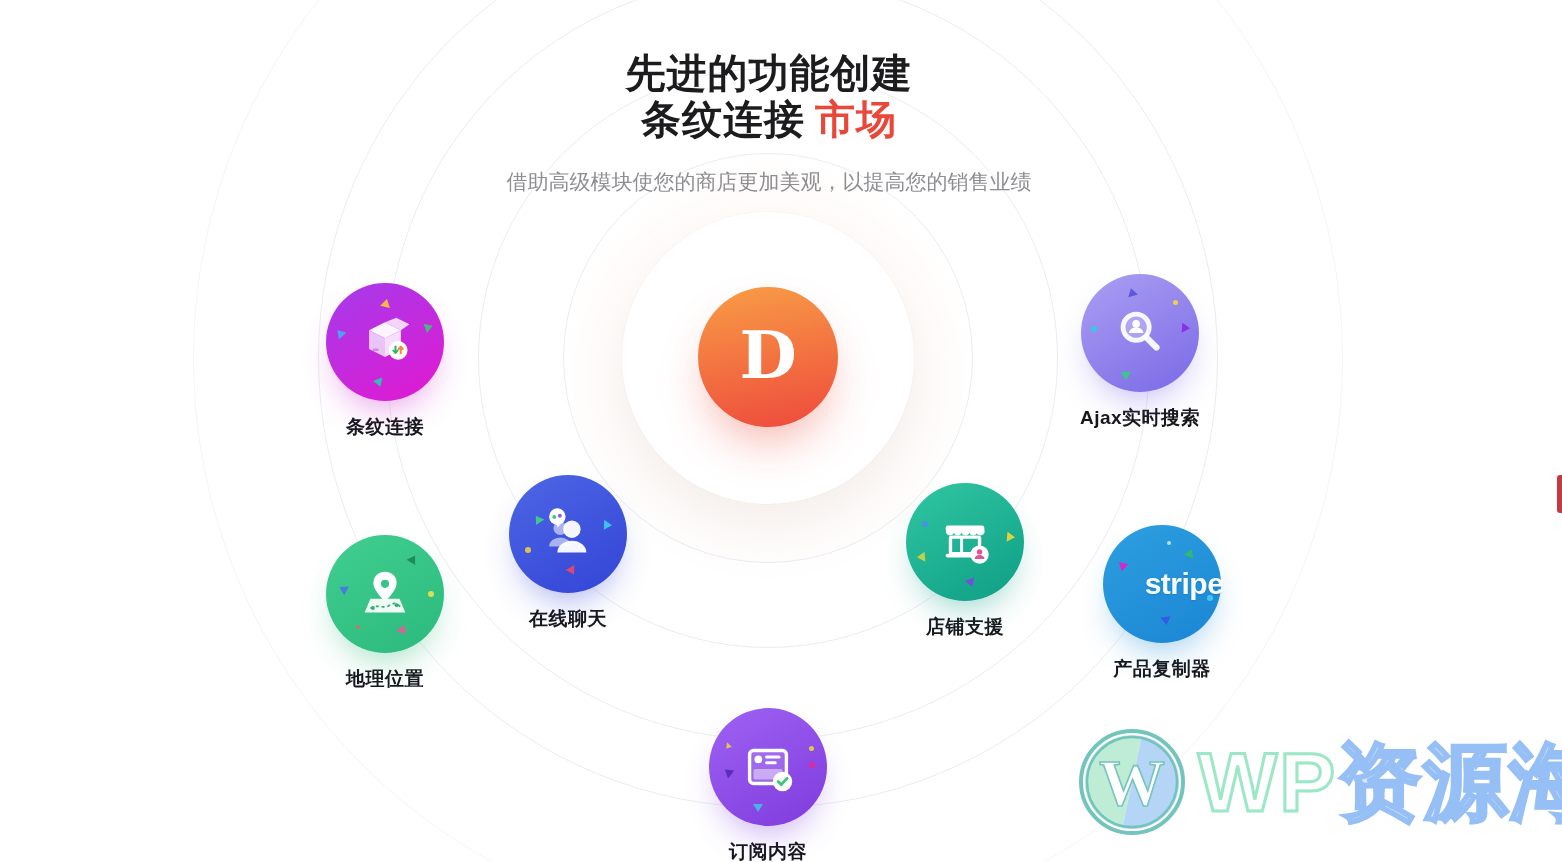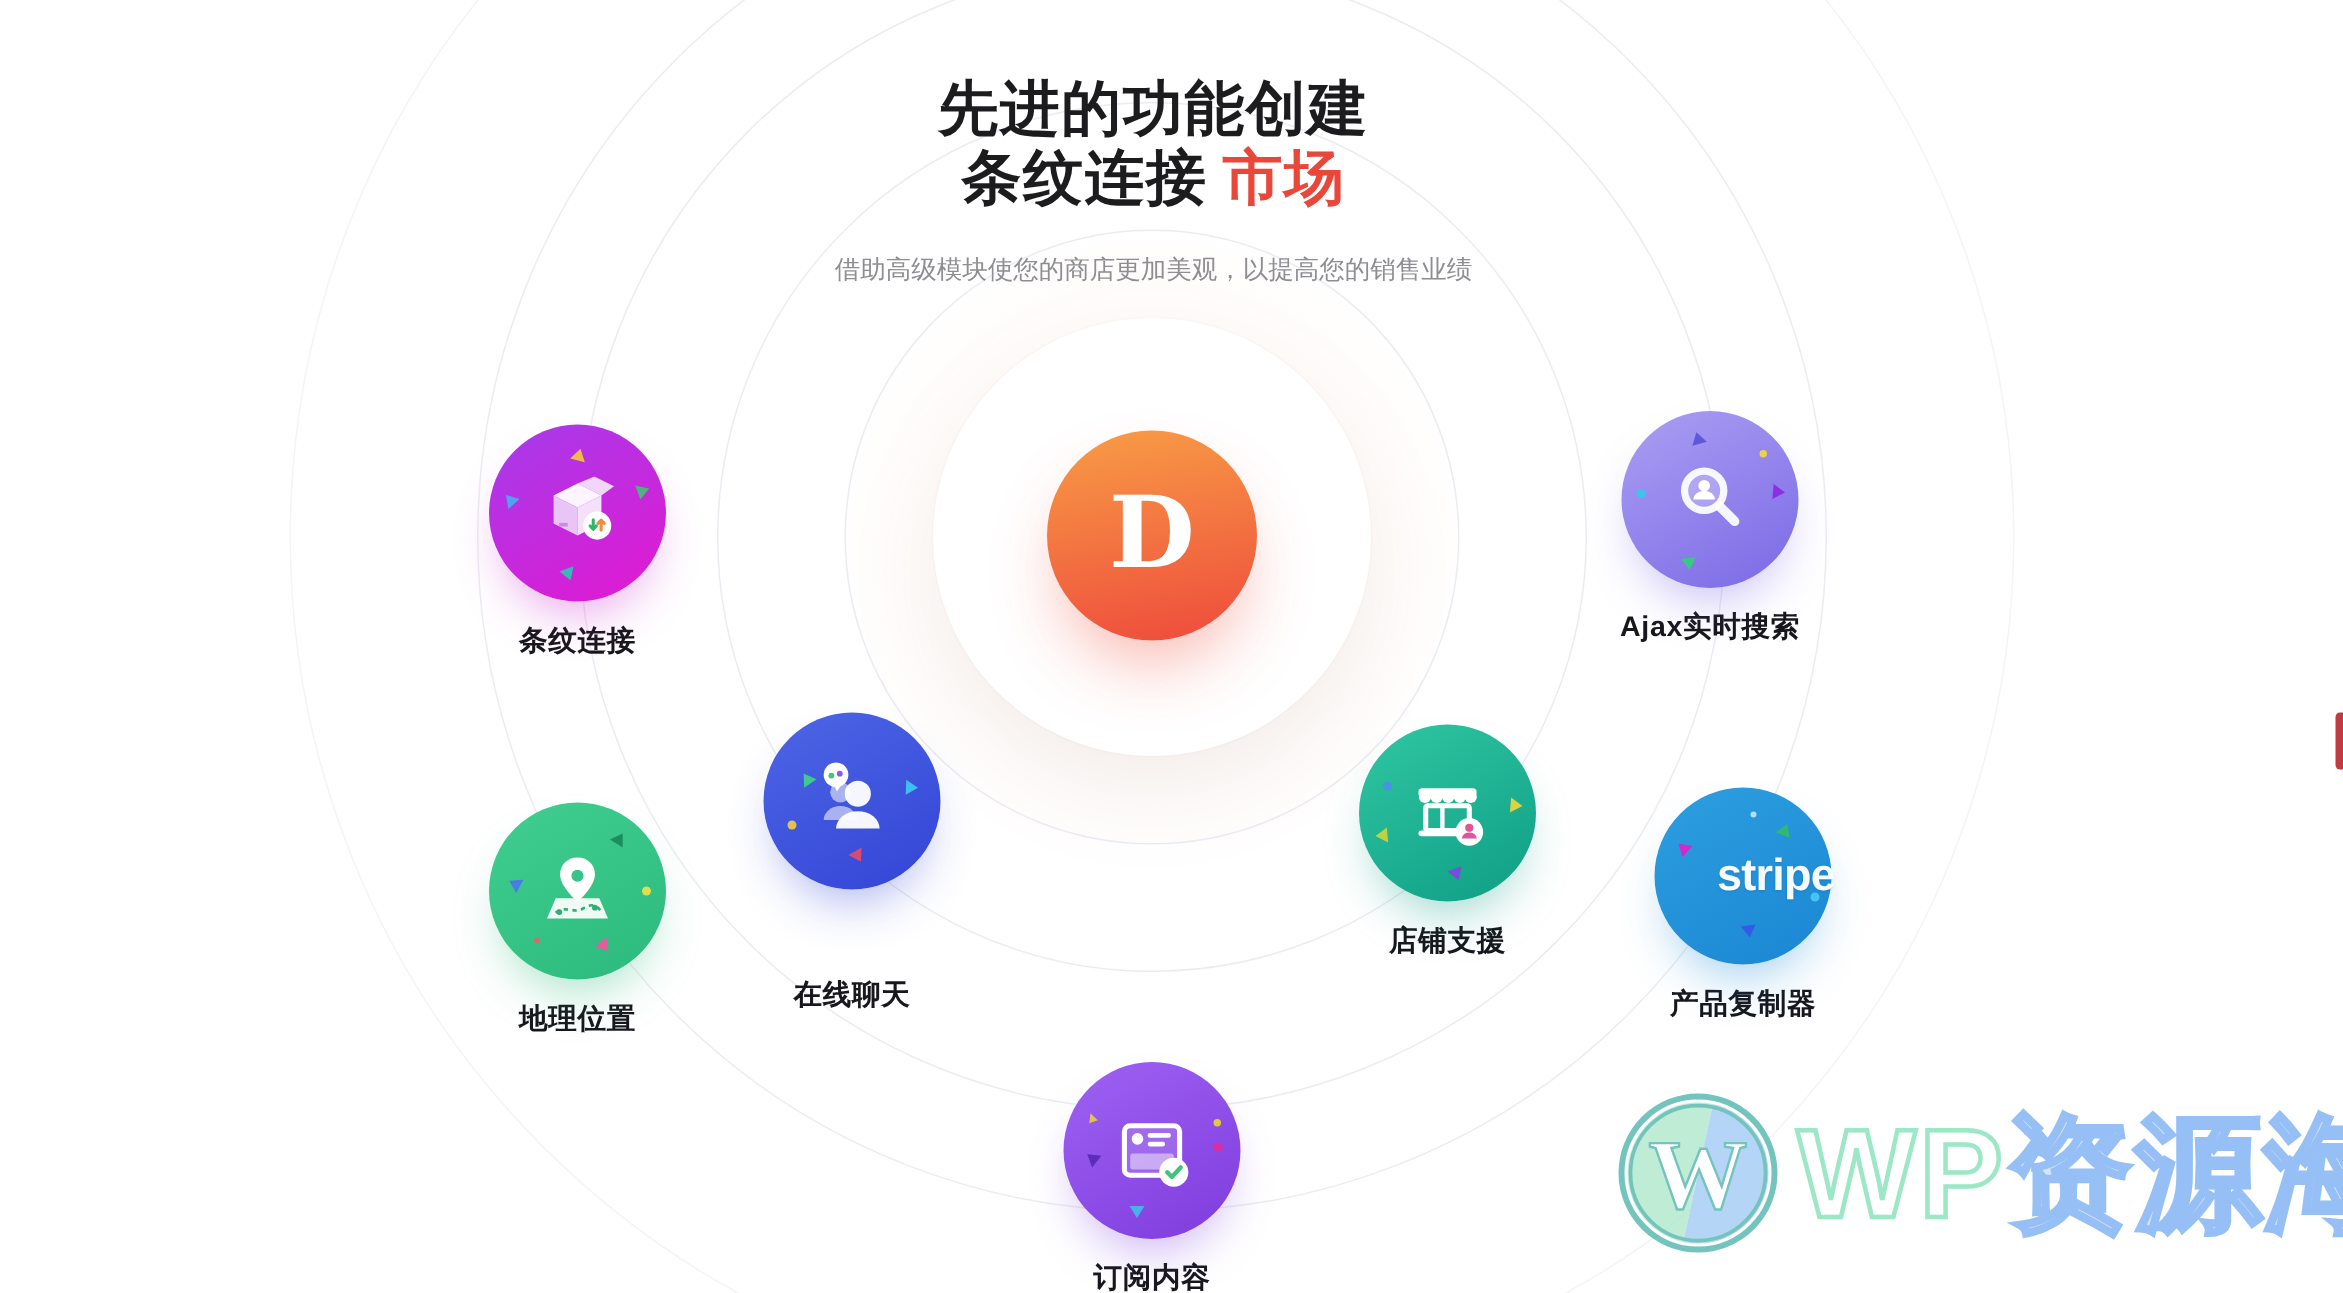--- a/index.html
+++ b/index.html
@@ -58,21 +58,21 @@
     color: #1c1c1e;
     letter-spacing: 1px;
     white-space: nowrap;
     z-index: 6;
   }
   .title .hl { color: #e8473a; margin-left: 10px; }
   .subtitle {
     position: absolute;
     left: 769px; top: 168px;
     transform: translateX(-50%);
-    font-size: 17px;
+    font-size: 21px;
     color: #8d8d92;
     white-space: nowrap;
     z-index: 6;
   }
 
   
   .center-logo {
     position: absolute;
     left: 768px; top: 357px;
     width: 140px; height: 140px;
@@ -235,21 +235,21 @@
       </svg>
       <span class="tri" style="left:46px;top:14px;--c:#5b54d8;transform:rotate(-16deg);"></span>
       <span class="dot" style="left:92px;top:26px;--c:#f0d53e;width:5px;height:5px;"></span>
       <span class="dot" style="left:10px;top:52px;--c:#35c8e8;"></span>
       <span class="tri" style="left:100px;top:50px;--c:#8a2be2;transform:rotate(95deg);"></span>
       <span class="tri" style="left:40px;top:98px;--c:#35cc80;transform:rotate(175deg);"></span>
     </div>
     <div class="flabel">Ajax实时搜索</div>
   </div>
 
-  <div class="feature" style="left:568px;top:475px;gap:44px;">
+  <div class="feature" style="left:568px;top:475px;">
     <div class="bubble b-chat" style="background: linear-gradient(150deg, rgb(77, 102, 229) 0%, rgb(51, 68, 214) 100%);">
       <svg width="62" height="62" viewBox="0 0 64 64">
         <g fill="rgba(255,255,255,0.55)">
           <circle cx="24" cy="26" r="7"></circle>
           <path d="M12.5 45 a11.5 9.5 0 0 1 23 0 z"></path>
         </g>
         <g fill="rgba(255,255,255,0.95)">
           <circle cx="36" cy="27" r="9"></circle>
           <path d="M21 51 a15 12 0 0 1 30 0 z"></path>
         </g>

